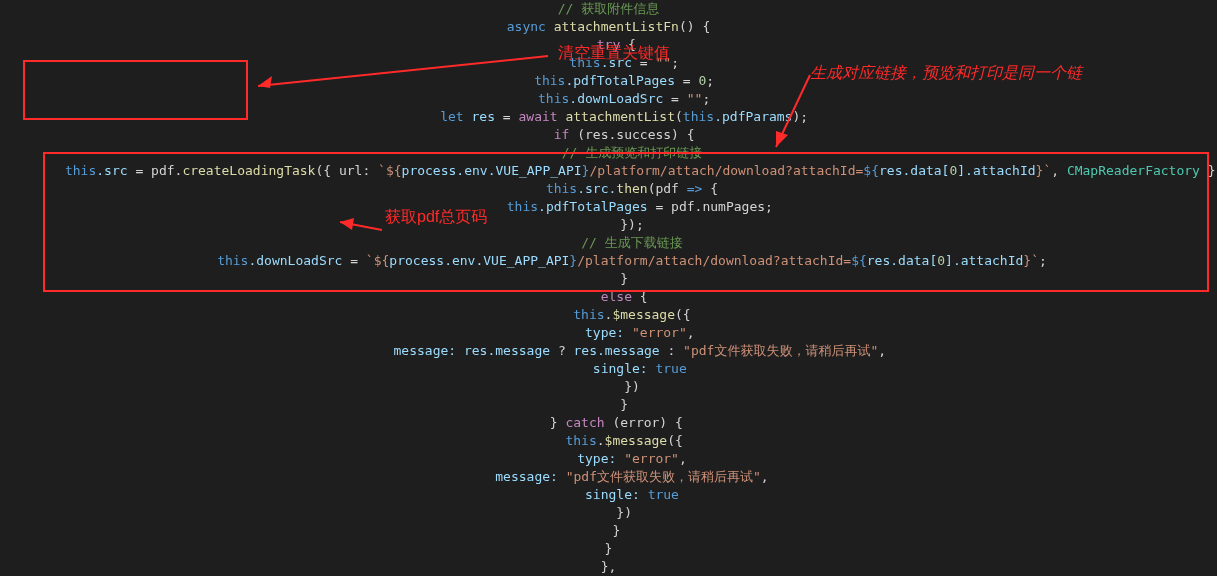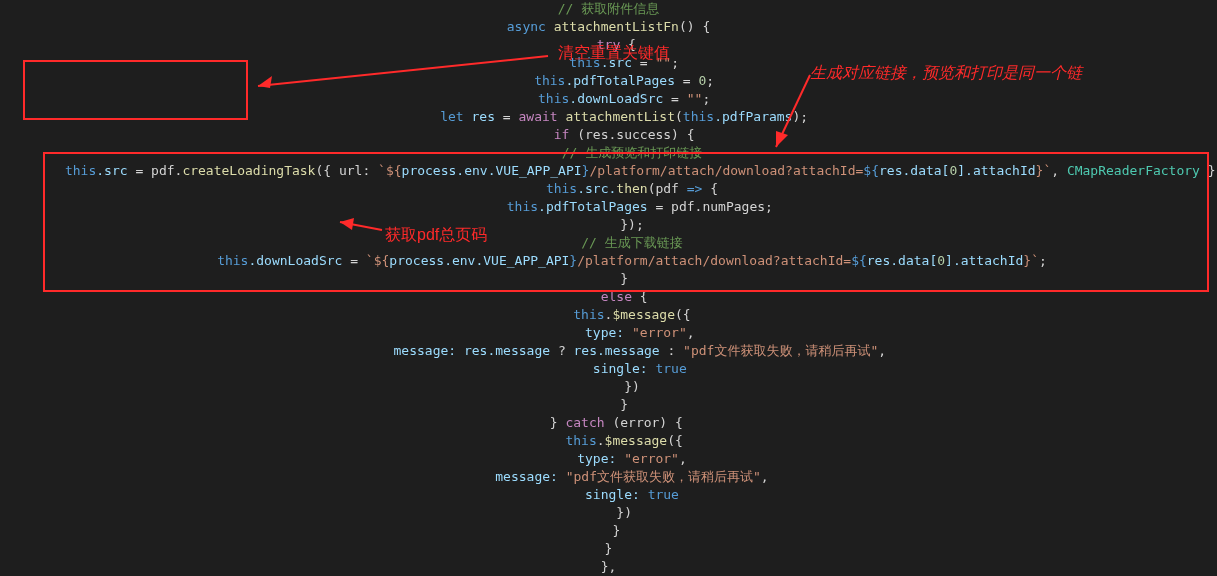--- a/index.html
+++ b/index.html
@@ -70,19 +70,19 @@
   </svg>
 
   <div class="anno" style="left:810px;top:62px;line-height:22px;font-style:italic;">
     <span>生成对应链接，预览和打印是同一个链</span><br>
   </div>
   <svg class="arrow" style="left:770px;top:75px;width:55px;height:80px;">
     <line x1="40" y1="0" x2="6" y2="72"></line>
     <polygon points="6,72 18,60 6,56"></polygon>
   </svg>
 
-  <div class="anno" style="left:385px;top:226px;">获取pdf总页码</div>
+  <div class="anno" style="left:385px;top:208px;">获取pdf总页码</div>
   <svg class="arrow" style="left:334px;top:218px;width:55px;height:18px;">
     <line x1="48" y1="12" x2="6" y2="4"></line>
     <polygon points="6,4 20,0 18,12"></polygon>
   </svg>
 
 </div>
 
 </body></html>

